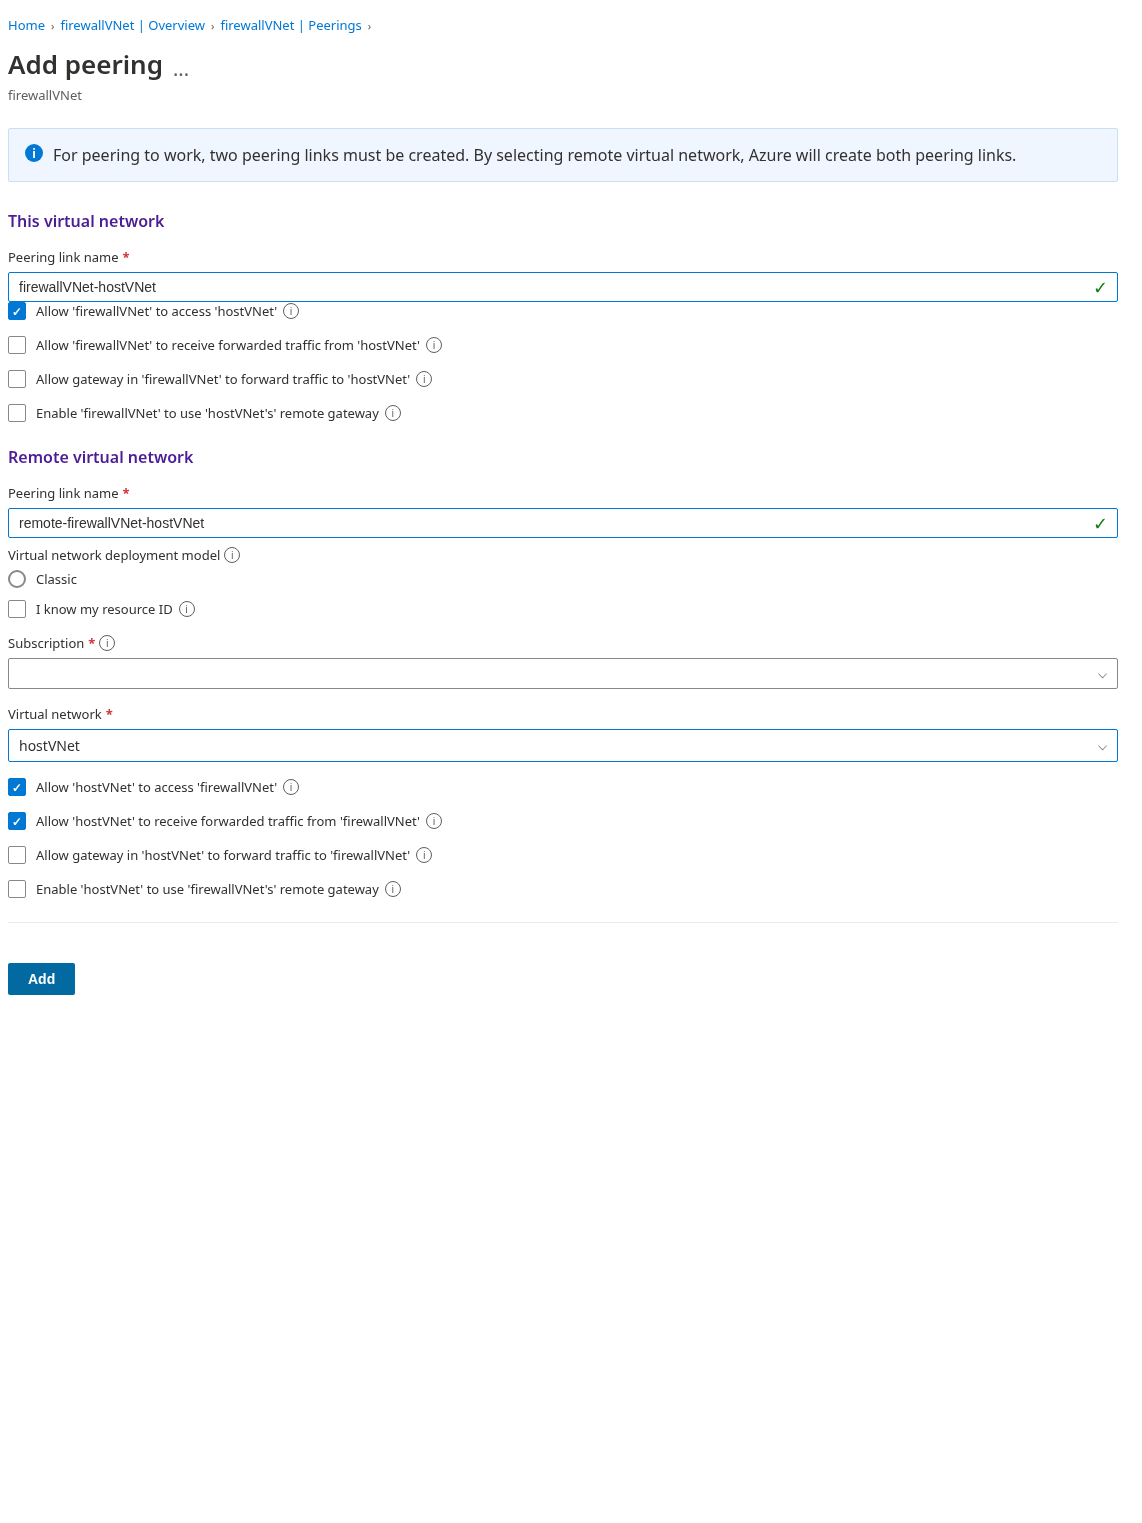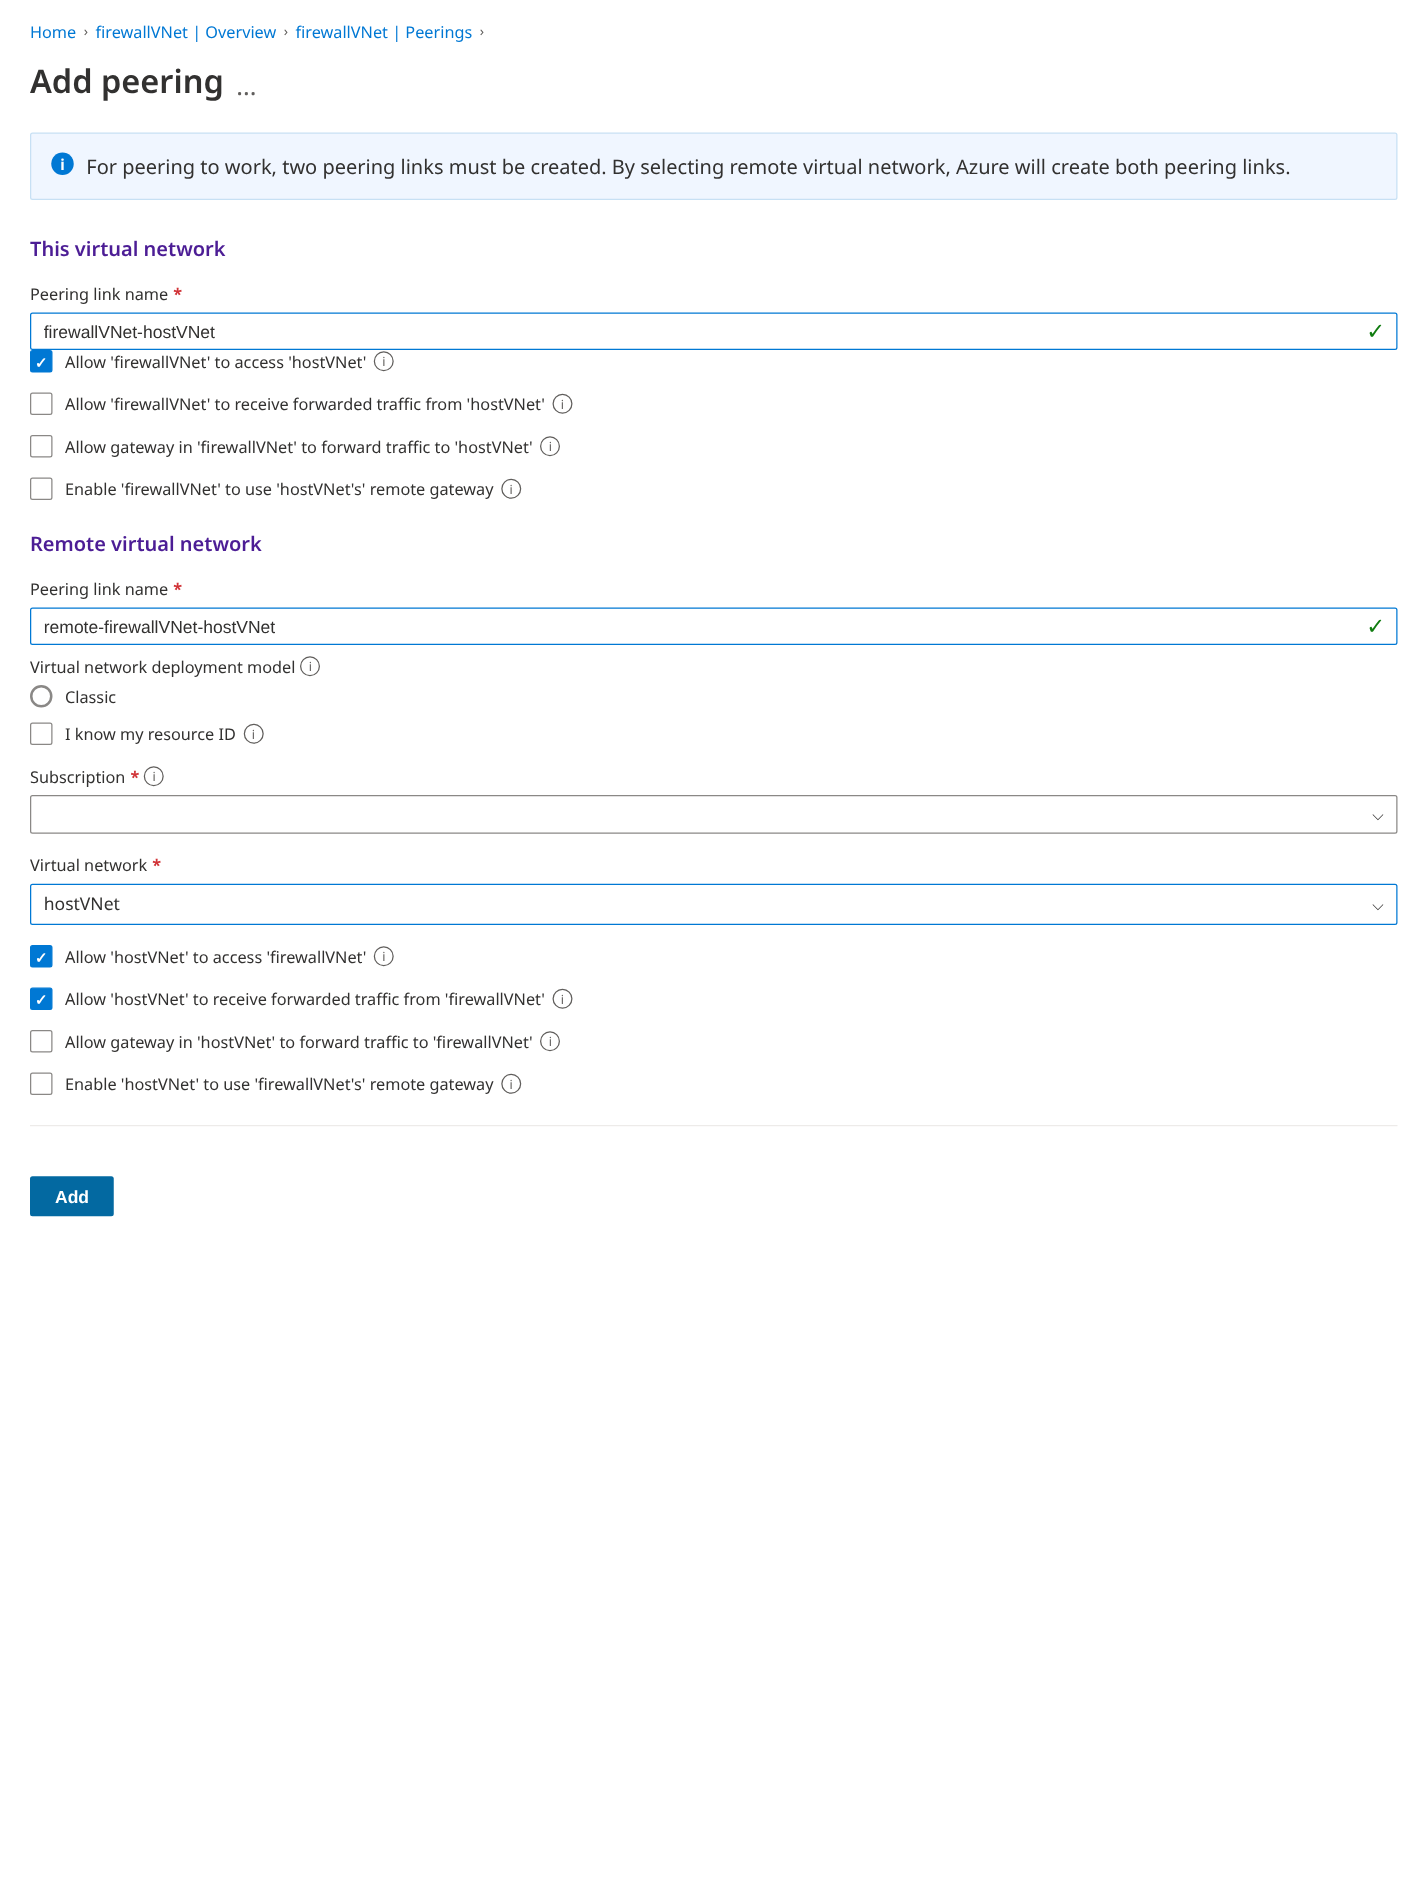--- a/index.html
+++ b/index.html
@@ -6,21 +6,21 @@
     body {
       font-family: 'Segoe UI', system-ui, -apple-system, sans-serif;
       font-size: 14px;
       color: #323130;
       background: #fff;
       min-height: 1523px;
     }
     .page-wrapper {
       max-width: 1142px;
       margin: 0 auto;
-      padding: 16px 24px 80px 24px;
+      padding: 16px 24px 80px 8px;
     }
     .breadcrumb {
       display: flex;
       align-items: center;
       gap: 6px;
       font-size: 13px;
       color: #0078d4;
       margin-bottom: 12px;
       flex-wrap: wrap;
     }
@@ -248,20 +248,21 @@
     <span class="sep">›</span>
     <span>firewallVNet | Peerings</span>
     <span class="sep">›</span>
   </div>
 
   
   <div class="page-header">
     <h1 class="page-title">Add peering</h1>
     <span class="page-ellipsis">...</span>
   </div>
+  <div class="page-subtitle">firewallVNet</div>
 
   <div style="margin-bottom: 24px;"></div>
 
   
   <div class="info-banner">
     <div class="info-icon">i</div>
     <span class="info-text">For peering to work, two peering links must be created. By selecting remote virtual network, Azure will create both peering links.</span>
   </div>
 
   

